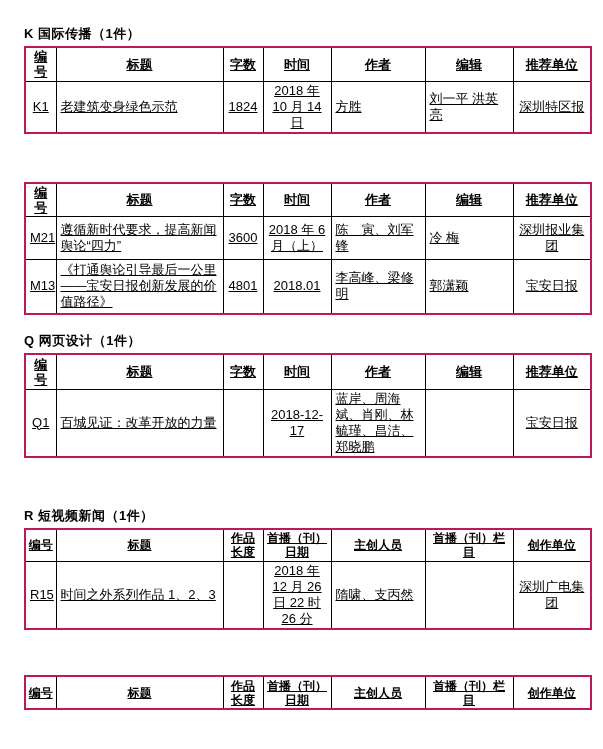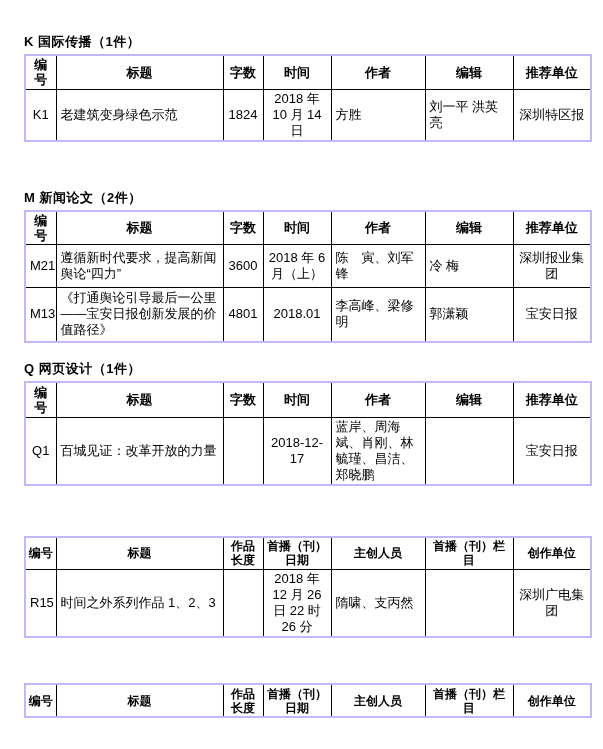--- a/index.html
+++ b/index.html
@@ -8,21 +8,22 @@
     font-family:"Liberation Sans","DejaVu Sans",sans-serif;
     color:#000;
   }
   #doc{padding:26px 13px 0 24px;}
   .section .sec-title{
     font-size:13px;font-weight:bold;line-height:16px;margin:0 0 4px 0;
     letter-spacing:0.5px;
   }
   table.award{
     border-collapse:collapse;table-layout:fixed;width:566px;
-    border:2px solid #c4b5fd;
+    border:2px solid #be185d;
+    text-decoration:underline;
   }
   table.award th,table.award td{
     border:1px solid #000;
     padding:1px 4px;
     vertical-align:middle;
     overflow:hidden;
   }
   table.award th{
     font-size:13px;font-weight:bold;text-align:center;line-height:15px;
     padding:1px 2px;
@@ -30,21 +31,21 @@
   table.award.small-head th{font-size:12px;line-height:14px;}
   table.award td{font-size:13px;line-height:16px;}
   td.al-left{text-align:left;}
   td.al-center{text-align:center;}
   .cellwrap{display:block;}
 </style>
 </head>
 <body>
 
 <div id="doc">
-    <div class="section" style="margin-top: 8px;">
+    <div class="section" style="margin-top: 0px;">
       <div class="sec-title">K 国际传播（1件）</div>
       <table class="award">
         <colgroup>
           <col style="width: 31px;">
           <col style="width: 167px;">
           <col style="width: 40px;">
           <col style="width: 68px;">
           <col style="width: 94px;">
           <col style="width: 88px;">
           <col style="width: 78px;">
@@ -81,21 +82,20 @@
               <span class="cellwrap">刘一平 洪英亮</span>
             </td>
             <td class="al-center">
               <span class="cellwrap">深圳特区报</span>
             </td>
           </tr>
         </tbody>
       </table>
     </div>
     <div class="section" style="margin-top: 48px;">
-      <div class="sec-title">M 新闻论文（2件）</div>
       <table class="award">
         <colgroup>
           <col style="width: 31px;">
           <col style="width: 167px;">
           <col style="width: 40px;">
           <col style="width: 68px;">
           <col style="width: 94px;">
           <col style="width: 88px;">
           <col style="width: 78px;">
         </colgroup>
@@ -204,20 +204,21 @@
               <span class="cellwrap"></span>
             </td>
             <td class="al-center">
               <span class="cellwrap">宝安日报</span>
             </td>
           </tr>
         </tbody>
       </table>
     </div>
     <div class="section" style="margin-top: 50px;">
+      <div class="sec-title">R 短视频新闻（1件）</div>
       <table class="award small-head">
         <colgroup>
           <col style="width: 31px;">
           <col style="width: 167px;">
           <col style="width: 40px;">
           <col style="width: 68px;">
           <col style="width: 94px;">
           <col style="width: 88px;">
           <col style="width: 78px;">
         </colgroup>

